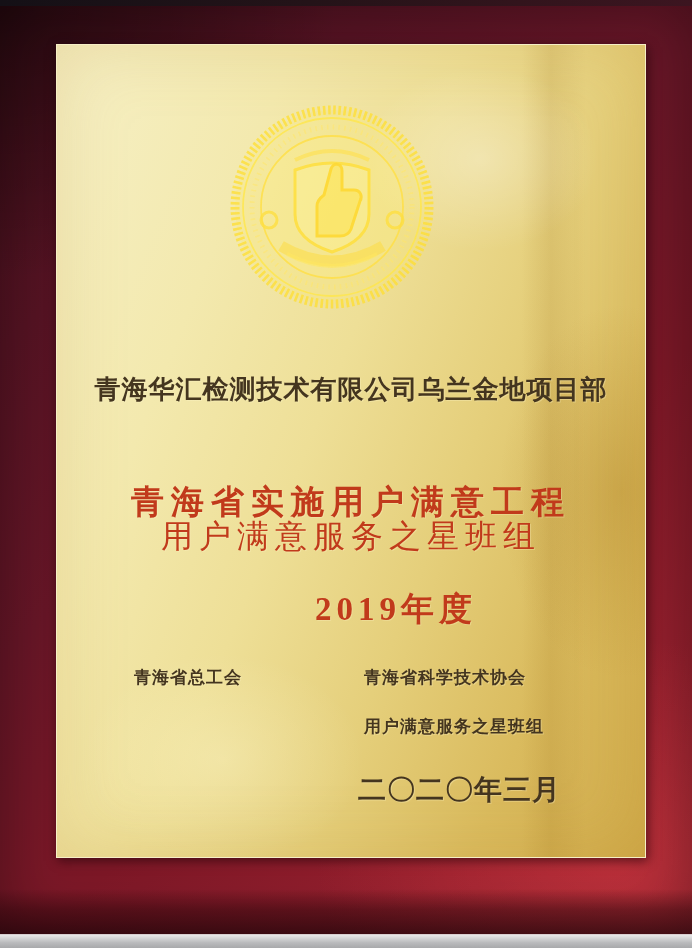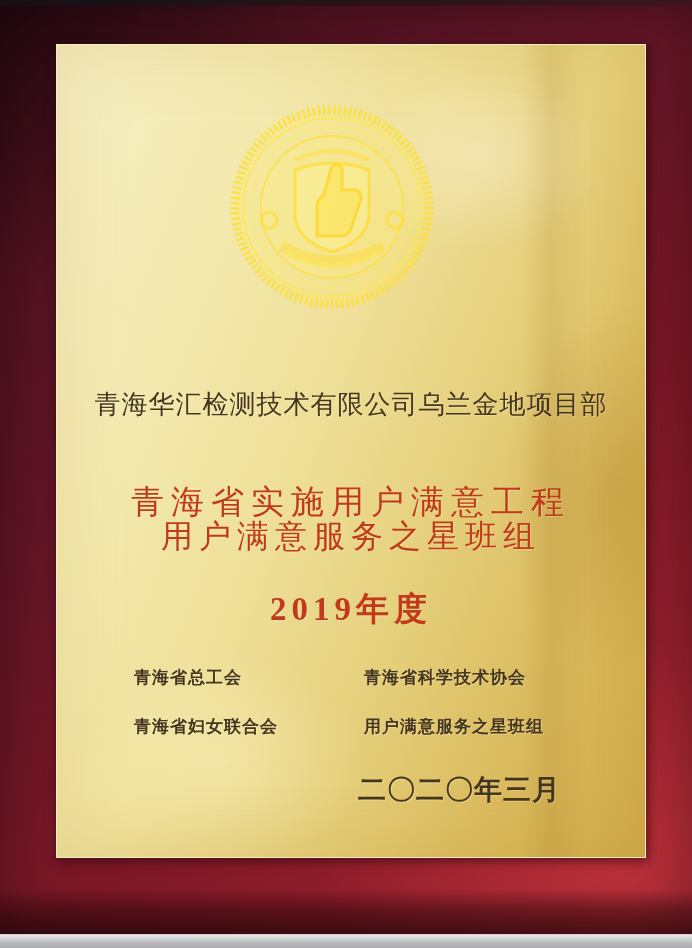--- a/index.html
+++ b/index.html
@@ -47,24 +47,24 @@
       radial-gradient(170px 260px at 96% 55%, rgba(165,115,25,.28), transparent 72%),
       linear-gradient(to right, transparent 79%, rgba(150,105,20,.14) 84%, transparent 90%),
       linear-gradient(112deg,#f6f0c6 0%,#f3e9ae 26%,#eedf97 45%,#e5cf7b 63%,#dabb5e 81%,#d0aa4a 100%);
     box-shadow:
       2px 3px 10px rgba(30,4,9,.6),
       inset 0 0 70px rgba(185,140,45,.22);
   }
   .line{position:absolute;left:0;width:100%;text-align:center;white-space:nowrap;line-height:1.2;}
   .ink{color:var(--ink,#44351f);text-shadow:1px 1px 0 rgba(255,250,205,.30);}
   .red{color:var(--accent-red,#c13a1b);text-shadow:1px 1px 0 rgba(255,246,200,.28);}
-  .recipient{top:344px;font-size:26px;font-weight:400;letter-spacing:1px;}
-  .program{top:438px;font-size:33px;font-weight:400;letter-spacing:7px;}
+  .recipient{top:329px;font-size:26px;font-weight:700;letter-spacing:1px;}
+  .program{top:438px;font-size:33px;font-weight:700;letter-spacing:7px;}
   .award{top:472px;font-size:32px;font-weight:400;letter-spacing:6px;}
-  .year{top:545px;font-size:33px;font-weight:700;letter-spacing:5px;}
+  .year{top:545px;font-size:33px;font-weight:700;letter-spacing:5px;margin-left:45px;}
   .issuer-row{position:absolute;left:0;width:100%;height:34px;}
   .issuer-row.r1{top:621px;}
   .issuer-row.r2{top:670px;}
   .issuer{position:absolute;font-size:17px;font-weight:700;letter-spacing:1px;white-space:nowrap;
           color:var(--ink,#44351f);text-shadow:1px 1px 0 rgba(255,250,205,.30);}
   .issuer.left{left:77px;}
   .issuer.right{left:307px;}
   .date{top:728px;text-align:right;left:301px;width:auto;font-size:28px;font-weight:700;letter-spacing:1px;}
   .seal{position:absolute;left:172px;top:59px;width:206px;height:206px;opacity:.92;}
 </style>
@@ -105,21 +105,20 @@
     <div class="line red award">用户满意服务之星班组</div>
 
     <div class="line red year">2019年度</div>
 
     <div class="issuer-row r1">
       <span class="issuer left">青海省总工会</span>
       <span class="issuer right">青海省科学技术协会</span>
     </div>
 
     <div class="issuer-row r2">
-      <span class="issuer left">青海省妇女联合会</span>
       <span class="issuer right">用户满意服务之星班组</span>
     </div>
 
     <div class="line ink date">二〇二〇年三月</div>
 
   </div>
 
   <div class="surface-bottom"></div>
 
 </div>

